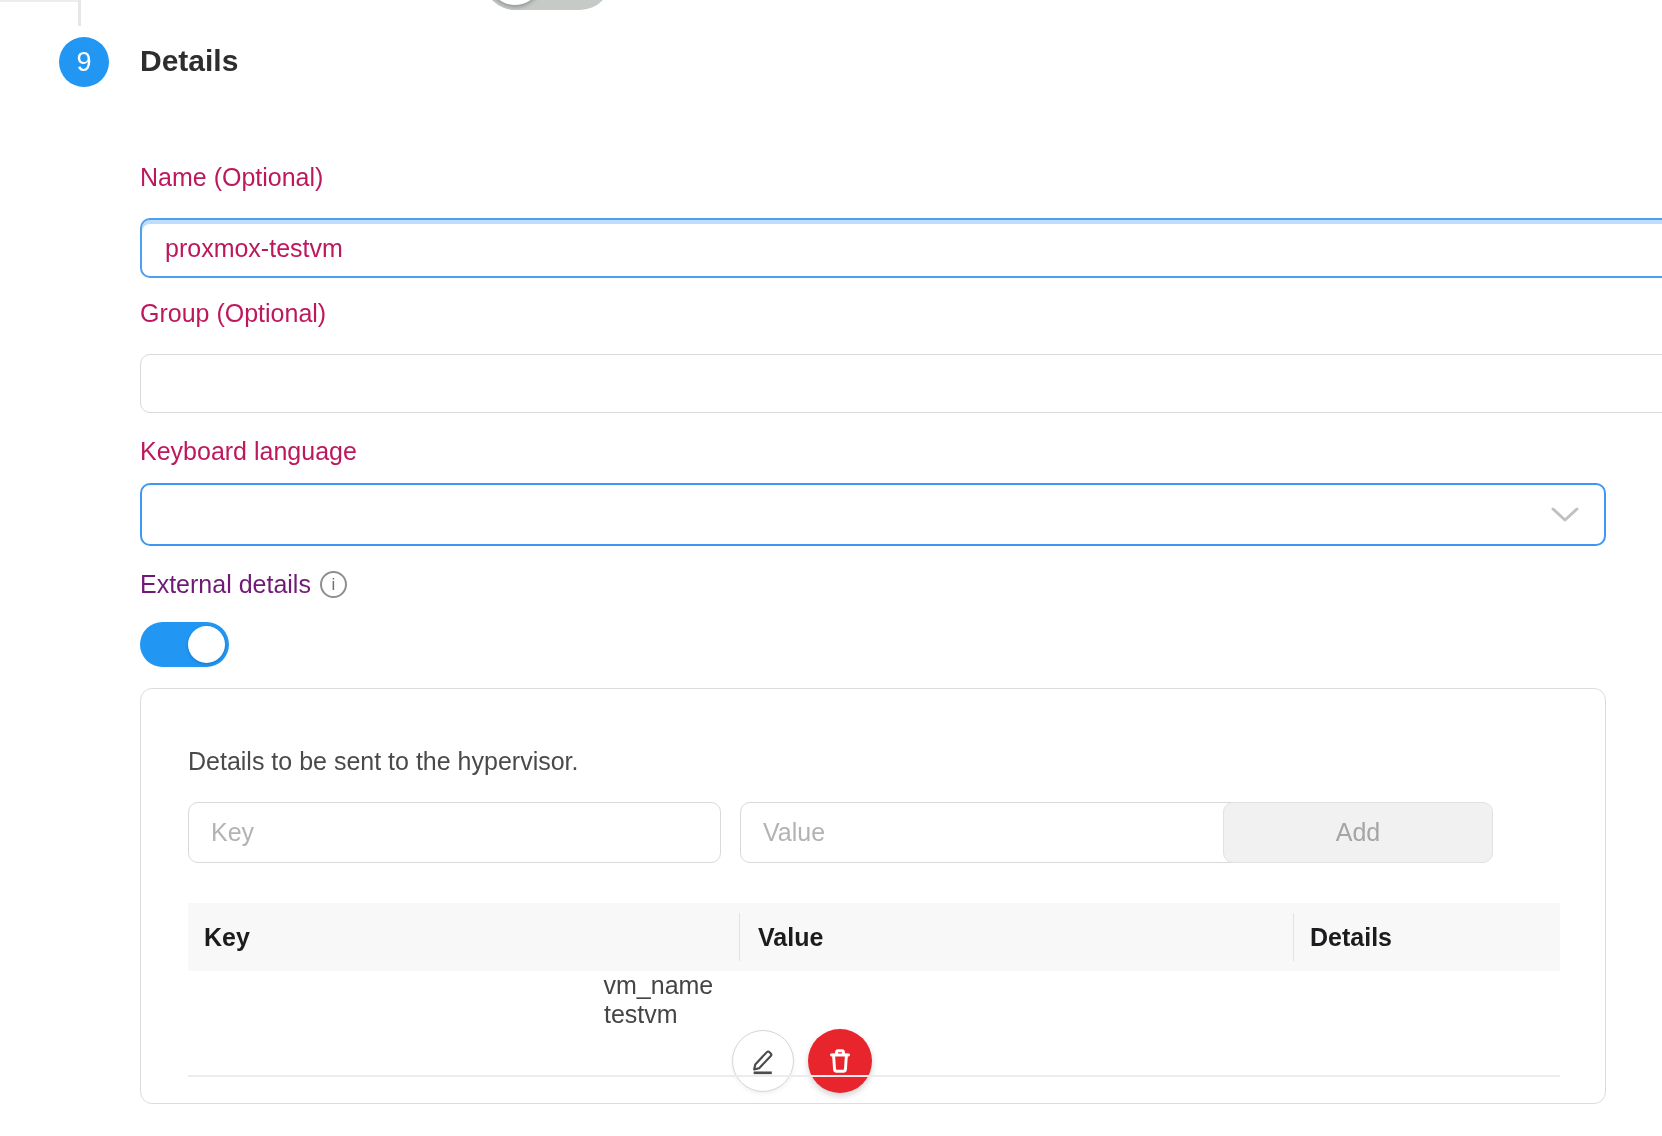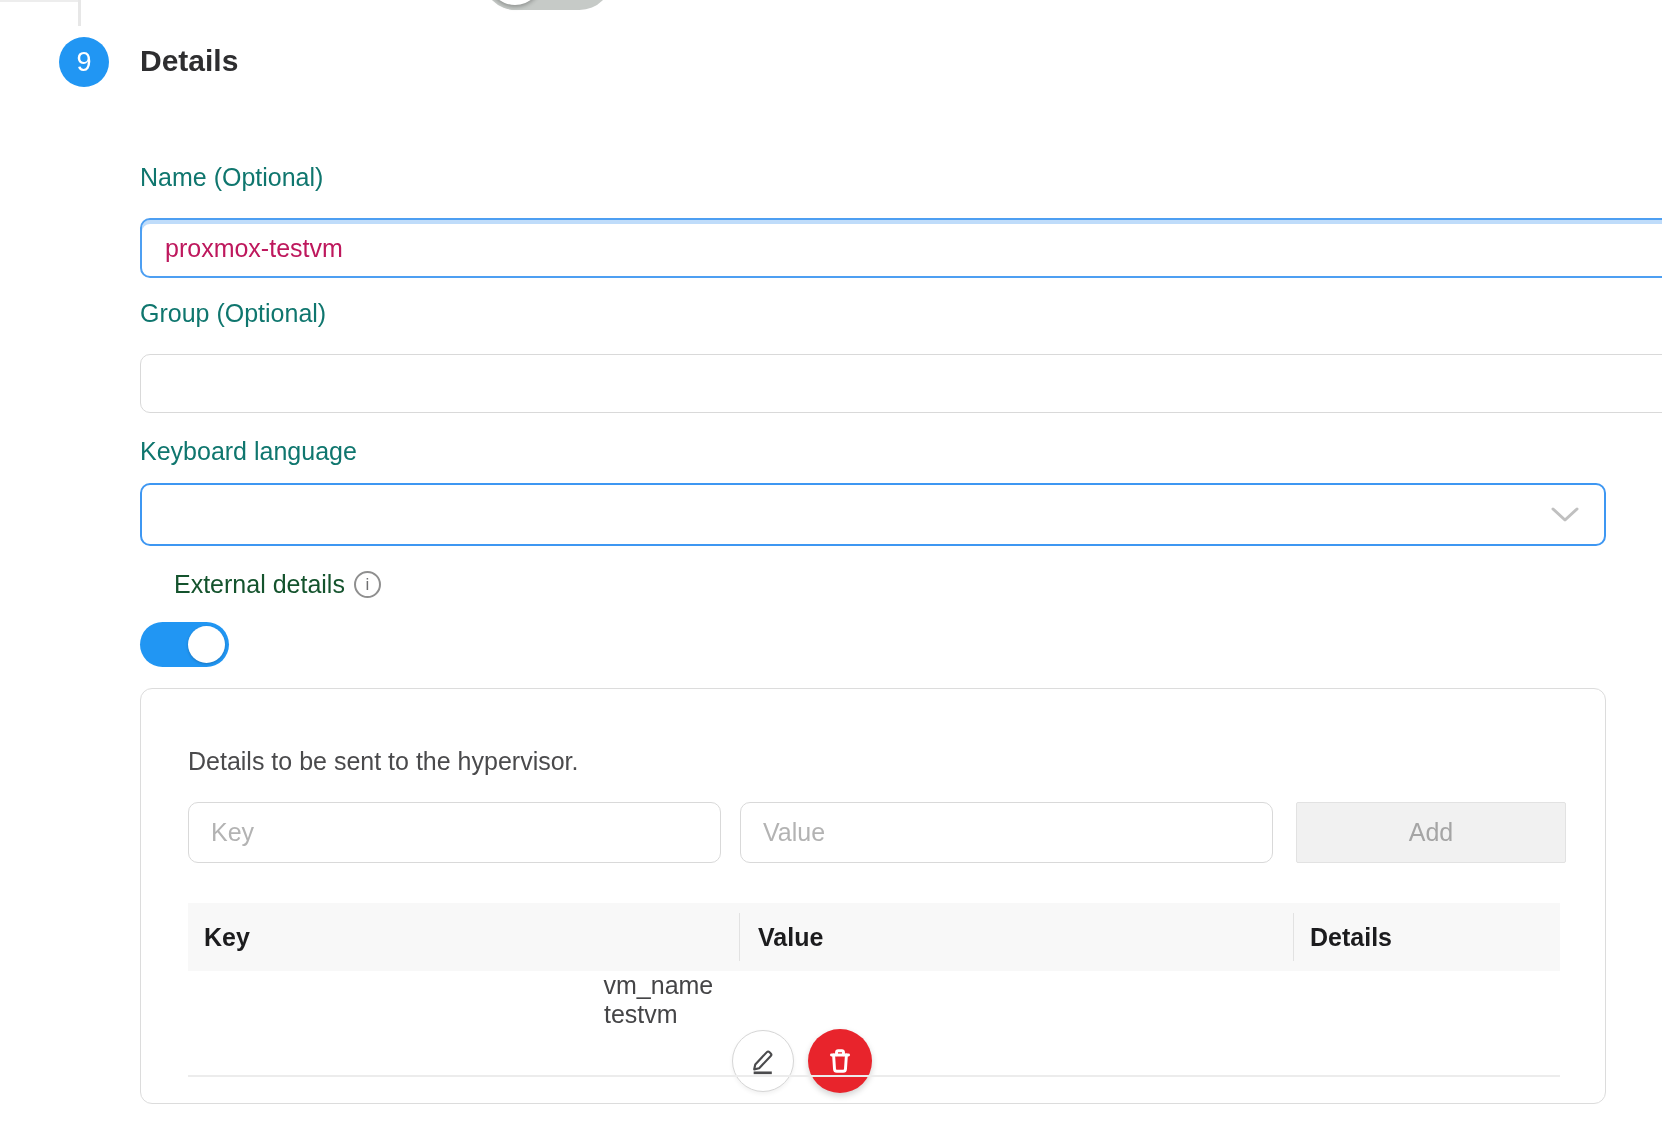--- a/index.html
+++ b/index.html
@@ -13,59 +13,59 @@
   .prev-toggle { position:absolute; left:483px; top:-55px; width:129px; height:65px; border-radius:33px; background:#c6cac7; }
   .prev-toggle .knob { position:absolute; left:5px; bottom:5px; width:54px; height:54px; border-radius:50%; background:#fff; box-shadow:0 2px 4px rgba(0,0,0,.28); }
 
   
   .step-badge { position:absolute; left:59px; top:37px; width:50px; height:50px; border-radius:50%;
     background:#2196f3; color:#fff; font-size:27px; font-weight:500; display:flex; align-items:center; justify-content:center; }
   .step-title { position:absolute; left:140px; top:44px; font-size:30px; font-weight:700; color:#2e2e30; }
 
   .intro { position:absolute; left:140px; top:117px; font-size:25px; color:#3e3e40; }
 
-  .field-label { position:absolute; left:140px; font-size:25px; color:#0f766e; }
+  .field-label { position:absolute; left:140px; font-size:25px; color:#be185d; }
   .lbl-name { top:163px; }
   .lbl-group { top:299px; }
   .lbl-keyboard { top:437px; }
 
   .text-input { position:absolute; left:140px; width:1600px; height:60px; border-radius:10px;
     font-size:25px; color:#be185d; padding:12px 23px; background:#fff; outline:none;
     font-family:"Liberation Sans","DejaVu Sans",sans-serif; }
   .text-input::placeholder { color:#b3b3b3; }
   .input-name { top:218px; border:2px solid #4d9ff2; box-shadow:inset 0 4px 0 rgba(139,192,246,.55); }
   .input-group { top:354px; height:59px; border:1.5px solid #d9d9d9; }
 
   .select-box { position:absolute; left:140px; top:483px; width:1466px; height:63px;
     border:2px solid #3e97f2; border-radius:10px; background:#fff; cursor:pointer; }
   .select-box .chev { position:absolute; right:24px; top:21px; }
 
   .lbl-external { position:absolute; left:140px; top:570px; display:flex; align-items:center; gap:9px; }
-  .lbl-external .txt { font-size:25px; color:#14532d;margin-left:34px; }
+  .lbl-external .txt { font-size:25px; color:#701a75; }
   .info-icon { width:27px; height:27px; border:2px solid #8f8f8f; border-radius:50%;
     display:flex; align-items:center; justify-content:center; font-size:17px; color:#6f6f71; cursor:pointer; }
 
   .toggle-on { position:absolute; left:140px; top:622px; width:89px; height:45px; border-radius:23px;
     background:#2196f3; cursor:pointer; }
   .toggle-on .knob { position:absolute; right:4px; top:4px; width:37px; height:37px; border-radius:50%;
     background:#fff; box-shadow:0 1px 3px rgba(0,0,0,.22); }
 
   
   .panel { position:absolute; left:140px; top:688px; width:1466px; height:416px;
     border:1.5px solid #dcdcdc; border-radius:12px; background:#fff; }
   .panel-desc { position:absolute; left:47px; top:58px; font-size:25px; color:#4a4a4c; }
 
   .kv-input { position:absolute; top:113px; width:533px; height:61px; border:1.5px solid #d9d9d9;
     border-radius:10px; font-size:25px; color:#46464a; padding:0 22px; outline:none;
     font-family:"Liberation Sans","DejaVu Sans",sans-serif; }
   .kv-input::placeholder { color:#b3b3b3; }
   .kv-key { left:47px; }
   .kv-value { left:599px; }
-  .add-btn { position:absolute; left:1155px; top:113px; width:270px; height:61px;
-    background:#f1f1f1; border:1.5px solid #e2e2e2; border-radius:2px;
+  .add-btn { position:absolute; left:1082px; top:113px; width:270px; height:61px;
+    background:#f1f1f1; border:1.5px solid #e2e2e2; border-radius:10px;
     font-size:25px; color:#a5a5a5; display:flex; align-items:center; justify-content:center; cursor:pointer;
     font-family:"Liberation Sans","DejaVu Sans",sans-serif; }
 
   .thead { position:absolute; left:47px; top:214px; width:1372px; height:68px; background:#f8f8f8;
     display:flex; align-items:center; }
   .thead .sep { position:absolute; top:10px; width:1px; height:48px; background:#e2e2e2; }
   .sep1 { left:551px; } .sep2 { left:1105px; }
   .th { font-size:25px; font-weight:700; color:#1c1c1e; }
   .th-key { width:551px; padding-left:16px; }
   .th-value { width:554px; padding-left:19px; }

